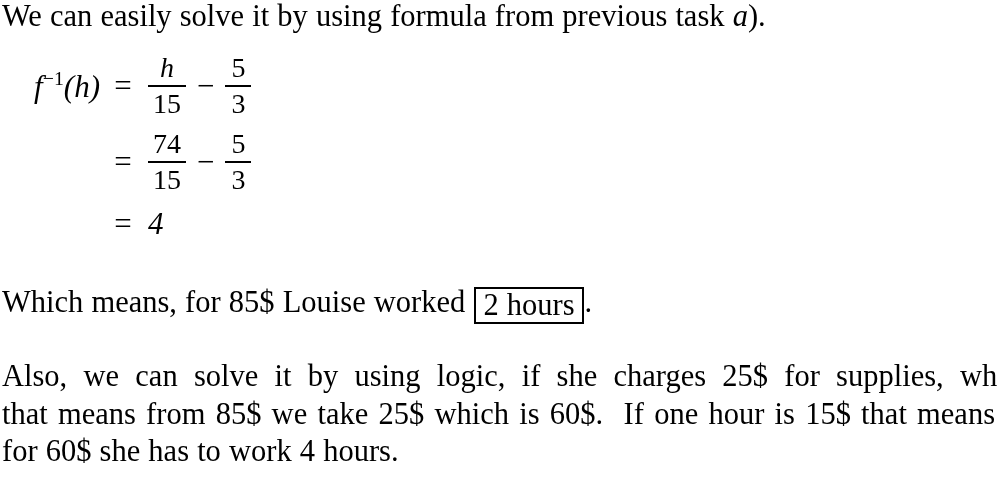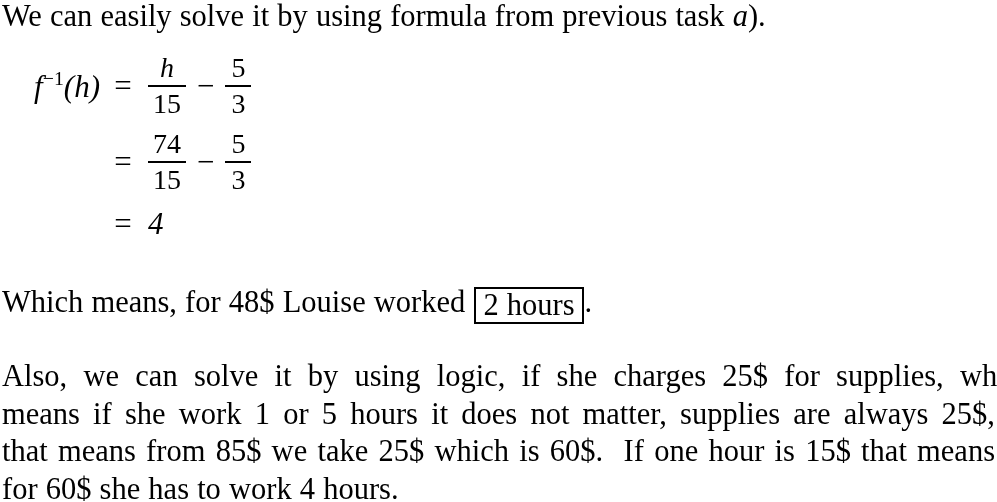--- a/index.html
+++ b/index.html
@@ -224,22 +224,21 @@
     <div class="eqrow row-gap-3">
       <div class="eq-lhs"></div>
       <div class="eq-rel">=</div>
       <div class="eq-rhs">
         <span class="plain-val">4</span>
       </div>
     </div>
 
   </div>
 
-  <p class="para single concl"><span>Which means, for 48$ Louise worked </span><span class="boxed">2 hours</span><span>.</span></p>
+  <p class="para single concl"><span>Which means, for 85$ Louise worked </span><span class="boxed">2 hours</span><span>.</span></p>
 
   <div class="para final">
     <span class="justified-line">Also,  we  can  solve  it  by  using  logic,  if  she  charges  25$  for  supplies,  which</span>
-    <span class="justified-line">means if she work 1 or 5 hours it does not matter, supplies are always 25$,</span>
     <span class="justified-line">that means from 85$ we take 25$ which is 60$.  If one hour is 15$ that means</span>
     <span class="last-line">for 60$ she has to work 4 hours.</span>
   </div>
 
 </div>
 
 </body></html>

